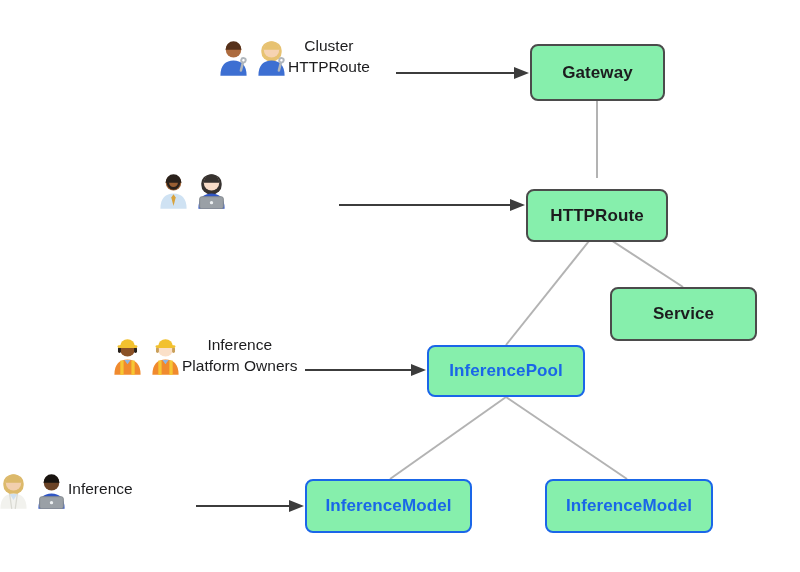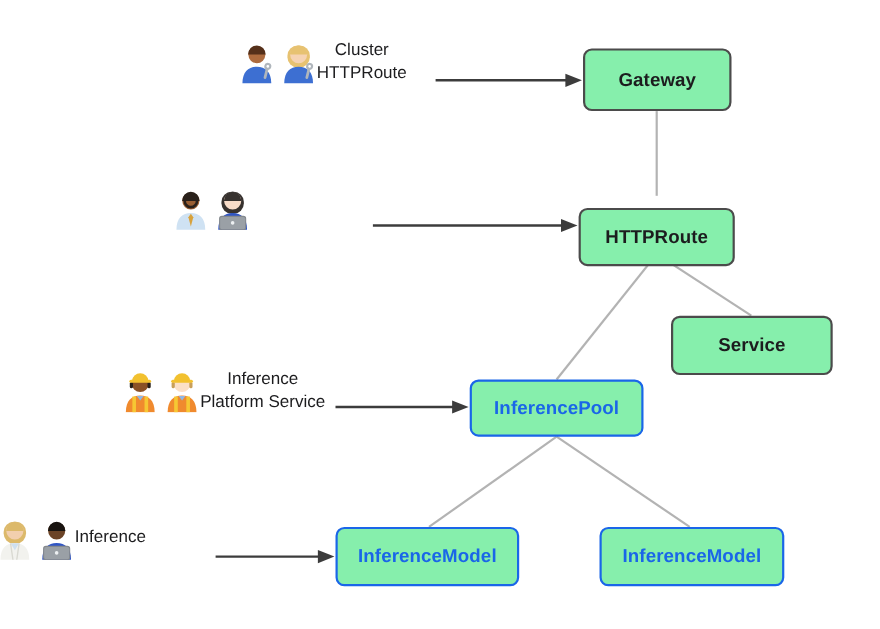--- a/index.html
+++ b/index.html
@@ -152,21 +152,21 @@
             <path d="M9.5,14.2 a7.5,6.8 0 0 1 15,0 z" fill="#f2c12f"></path>
             <rect x="6.8" y="13.4" width="20.4" height="3" rx="1.5" fill="#f2c12f"></rect>
             <path d="M3.5,44 C3.5,33 9,28.3 17,28.3 C25,28.3 30.5,33 30.5,44 Z" fill="#f08a2e"></path>
             <path d="M13.8,28.6 L17,33 L20.2,28.6 Z" fill="#8fb6e4"></path>
             <rect x="9.6" y="29.2" width="3.4" height="14.8" fill="#f6c733"></rect>
             <rect x="21" y="29.2" width="3.4" height="14.8" fill="#f6c733"></rect>
           </svg></span>
     </div>
     <div class="actor-label">
       <div>Inference</div>
-      <div>Platform Service</div>
+      <div>Platform Owners</div>
     </div>
   </div>
 
   <div class="actor" style="left:-3px;top:466px">
     <div class="people">
       <span class="person"><svg viewBox="0 0 34 44" width="33" height="43" xmlns="http://www.w3.org/2000/svg">
             <rect x="6.5" y="8.5" width="21" height="20.5" rx="9.5" fill="#dcb96a"></rect>
             <circle cx="17" cy="17" r="8" fill="#f2cfae"></circle>
             <path d="M8.8,17 a8.2,8.6 0 0 1 16.4,0 z" fill="#dcb96a"></path>
             <path d="M3.5,44 C3.5,33 9,28.3 17,28.3 C25,28.3 30.5,33 30.5,44 Z" fill="#f2f2ee"></path>

